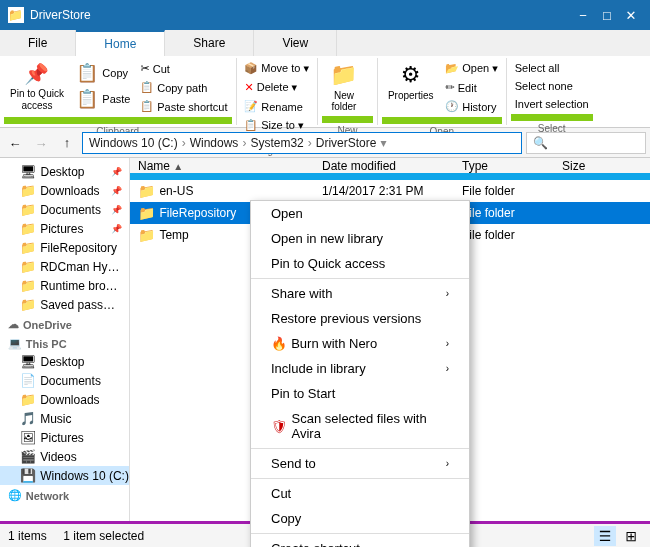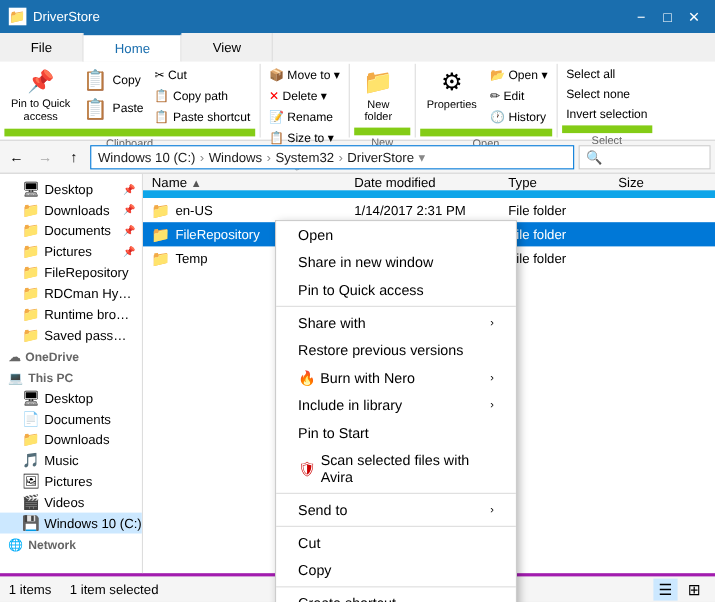--- a/index.html
+++ b/index.html
@@ -77,20 +77,21 @@
   <div class="titlebar-controls">
     <button class="titlebar-btn">−</button>
     <button class="titlebar-btn">□</button>
     <button class="titlebar-btn close">✕</button>
   </div>
 </div>
 
 <div class="ribbon-tabs">
   <div class="ribbon-tab">File</div>
   <div class="ribbon-tab active">Home</div>
+  <div class="ribbon-tab">Share</div>
   <div class="ribbon-tab">View</div>
 </div>
 
 <div class="ribbon-content">
 
   <div class="ribbon-group">
     <div class="ribbon-group-items">
       <div class="ribbon-btn-large">
         <span class="icon">📌</span>
         <span style="font-size:10px;text-align:center;line-height:1.2">Pin to Quick<br>access</span>
@@ -334,21 +335,21 @@
       <div></div>
     </div>
   </div>
 </div>
 
 <div class="context-menu">
   <div class="ctx-item">
       <span class="ctx-item-with-icon">Open</span>
     </div>
   <div class="ctx-item">
-      <span class="ctx-item-with-icon">Share in new window</span>
+      <span class="ctx-item-with-icon">Open in new library</span>
     </div>
   <div class="ctx-item">
       <span>Pin to Quick access</span>
     </div>
   <div class="ctx-separator"></div>
   <div class="ctx-item">
       <span>Share with</span>
       <span class="ctx-arrow">›</span>
     </div>
   <div class="ctx-item">

